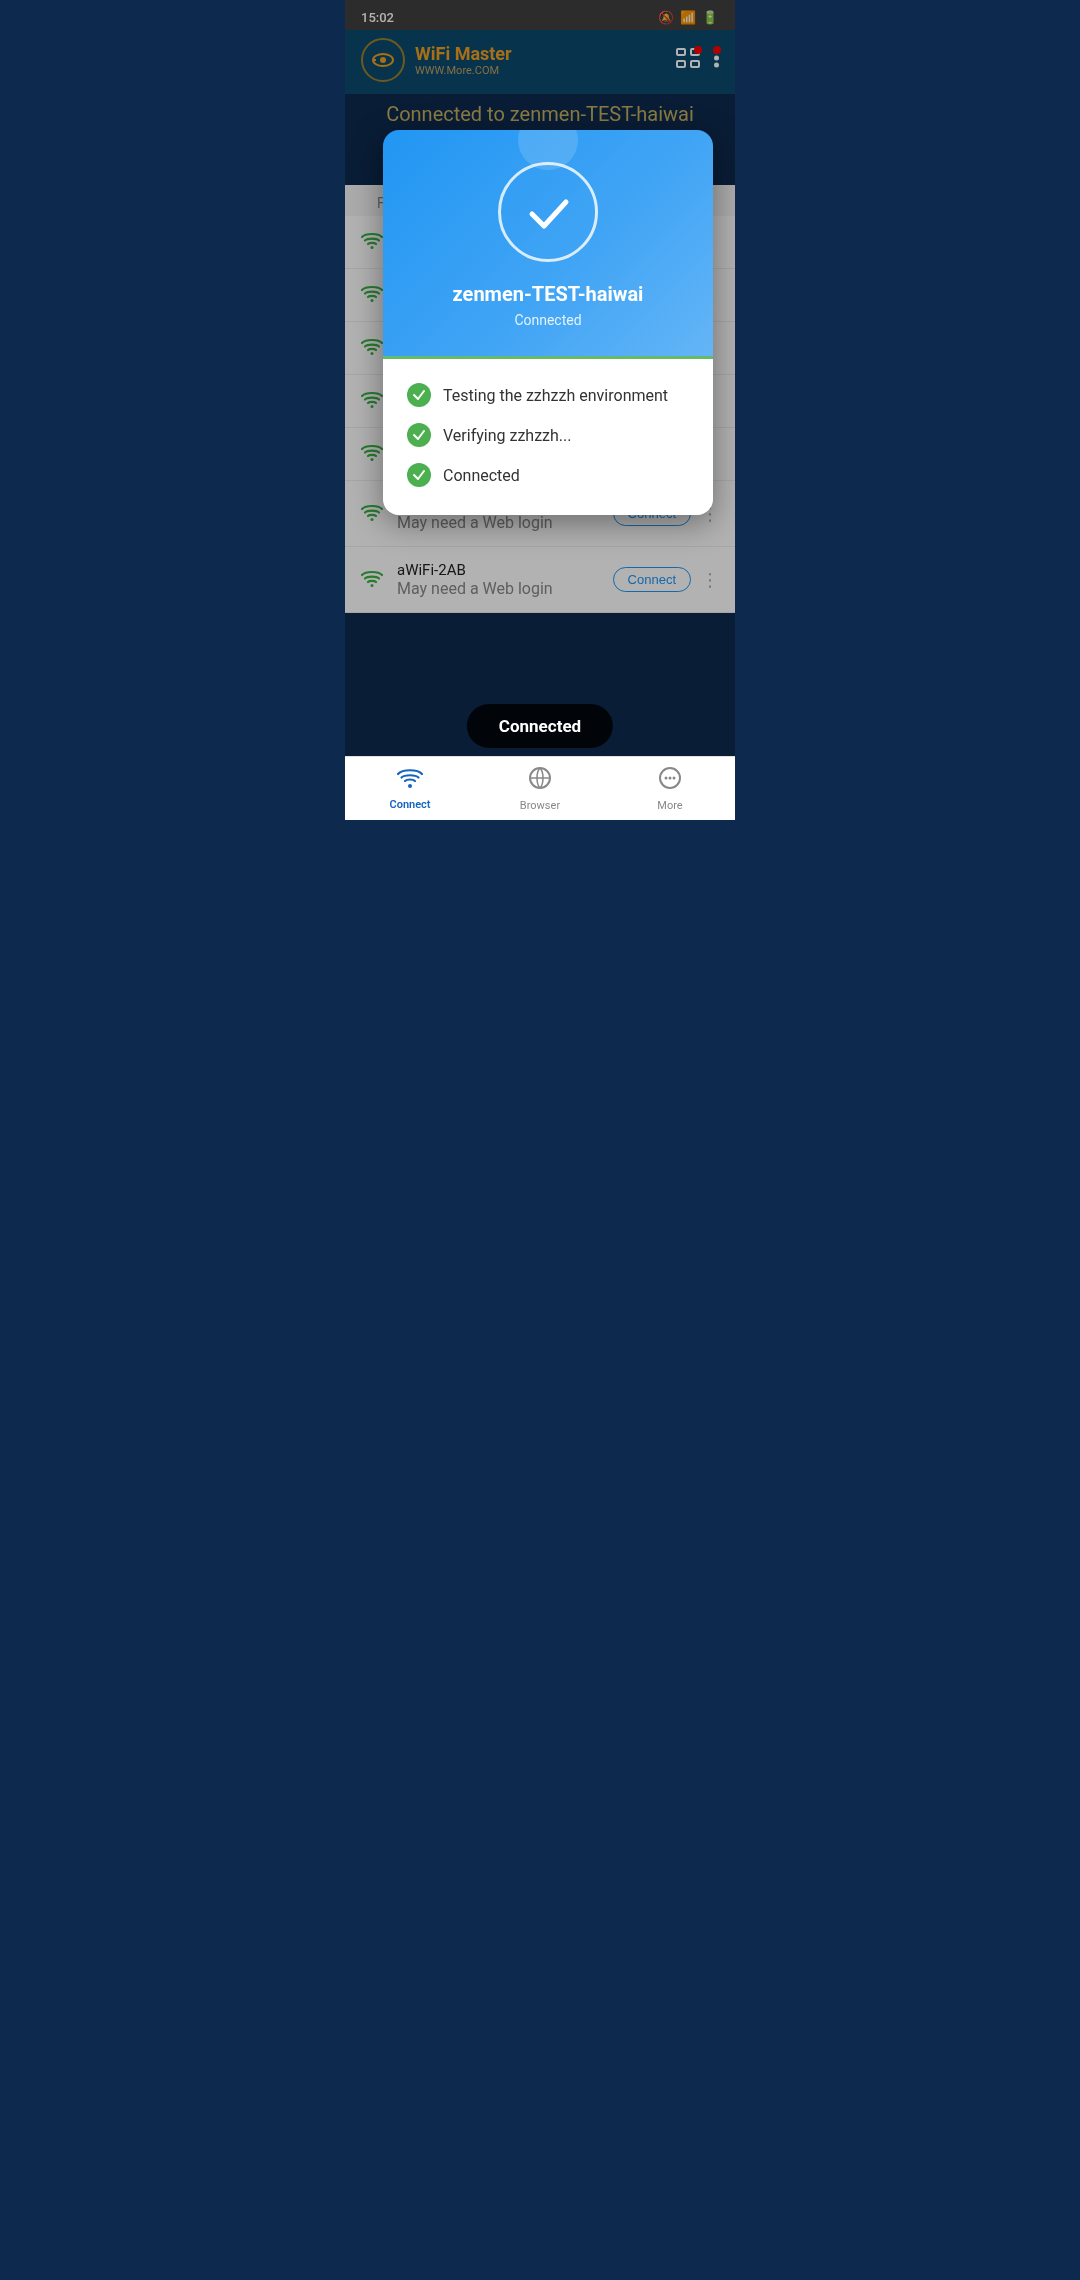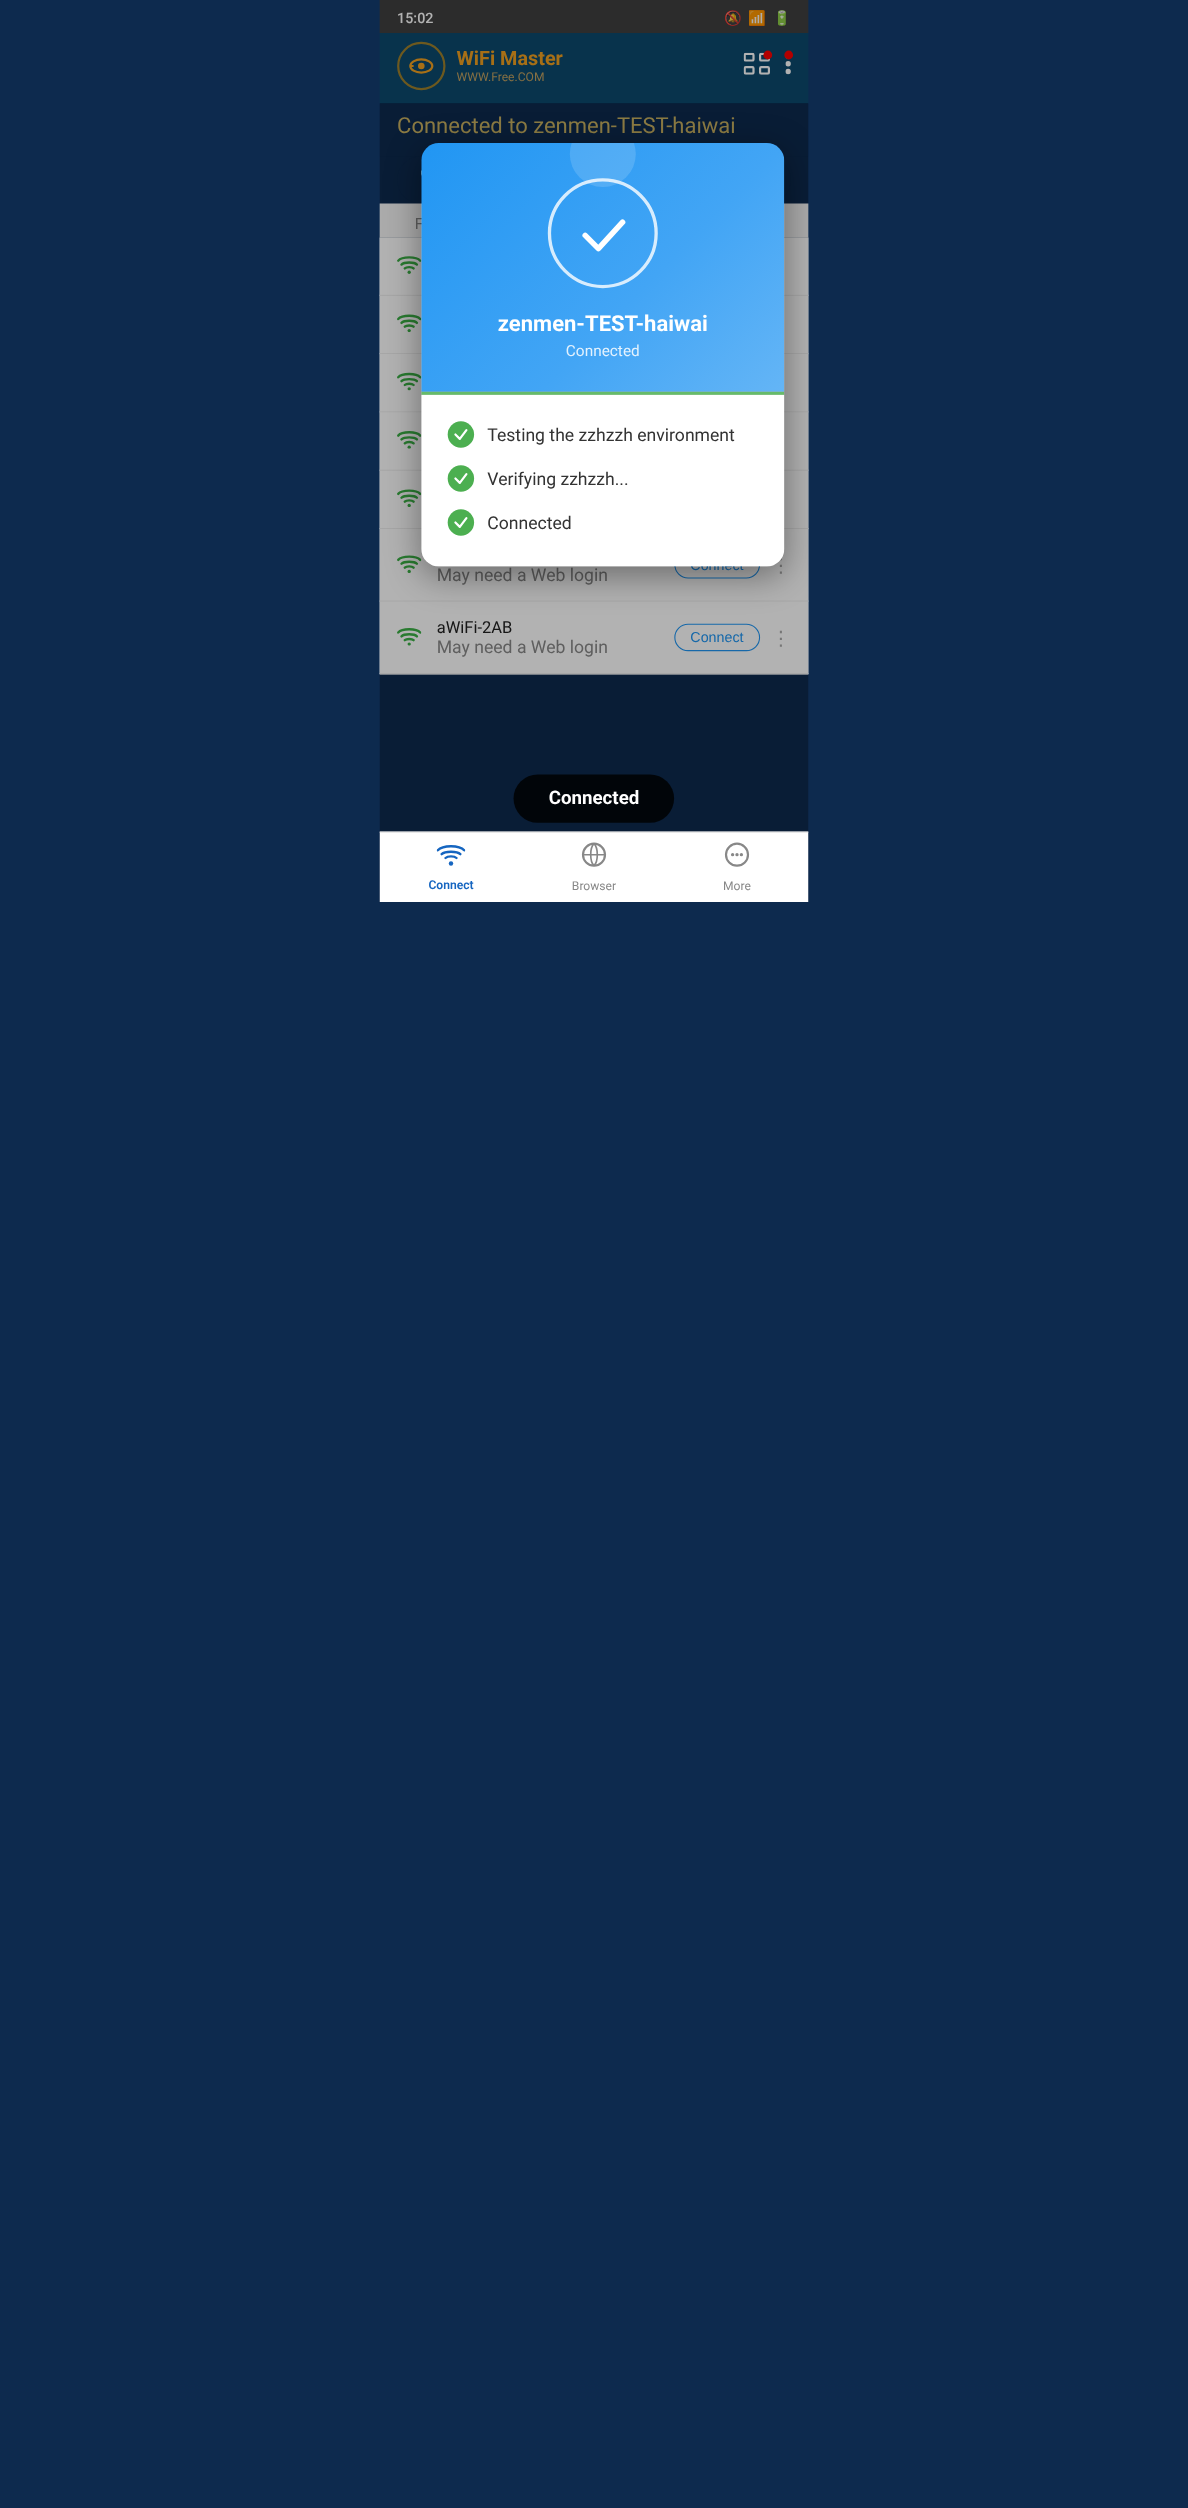--- a/index.html
+++ b/index.html
@@ -91,20 +91,21 @@
       top: -2px;
       right: -2px;
     }
 
     
     .connected-title {
       color: #c8b060;
       font-size: 20px;
       padding: 8px 16px 16px;
       font-weight: 400;
+      text-align: center;
     }
 
     
     .get-more-wifi {
       margin: 0 16px 16px;
       background: rgba(150,140,120,0.5);
       border-radius: 28px;
       padding: 12px 20px;
       display: flex;
       align-items: center;
@@ -359,21 +360,21 @@
     <div class="app-header-left">
       <div class="app-logo-circle">
         <svg width="26" height="26" viewBox="0 0 26 26" fill="none">
           <ellipse cx="13" cy="13" rx="10" ry="6" stroke="#f0a020" stroke-width="2" fill="none"></ellipse>
           <circle cx="13" cy="13" r="3" fill="#f0a020"></circle>
           <line x1="3" y1="13" x2="6" y2="13" stroke="#f0a020" stroke-width="2"></line>
         </svg>
       </div>
       <div>
         <div class="app-title">WiFi Master</div>
-        <div class="app-subtitle">WWW.Free.COM</div>
+        <div class="app-subtitle">WWW.More.COM</div>
       </div>
     </div>
     <div class="app-header-right">
       <div class="header-icon">
         <svg width="24" height="20" viewBox="0 0 24 20" fill="white">
           <rect x="1" y="1" width="8" height="6" rx="1" fill="none" stroke="white" stroke-width="2"></rect>
           <rect x="15" y="1" width="8" height="6" rx="1" fill="none" stroke="white" stroke-width="2"></rect>
           <rect x="1" y="13" width="8" height="6" rx="1" fill="none" stroke="white" stroke-width="2"></rect>
           <rect x="15" y="13" width="8" height="6" rx="1" fill="none" stroke="white" stroke-width="2"></rect>
         </svg>

